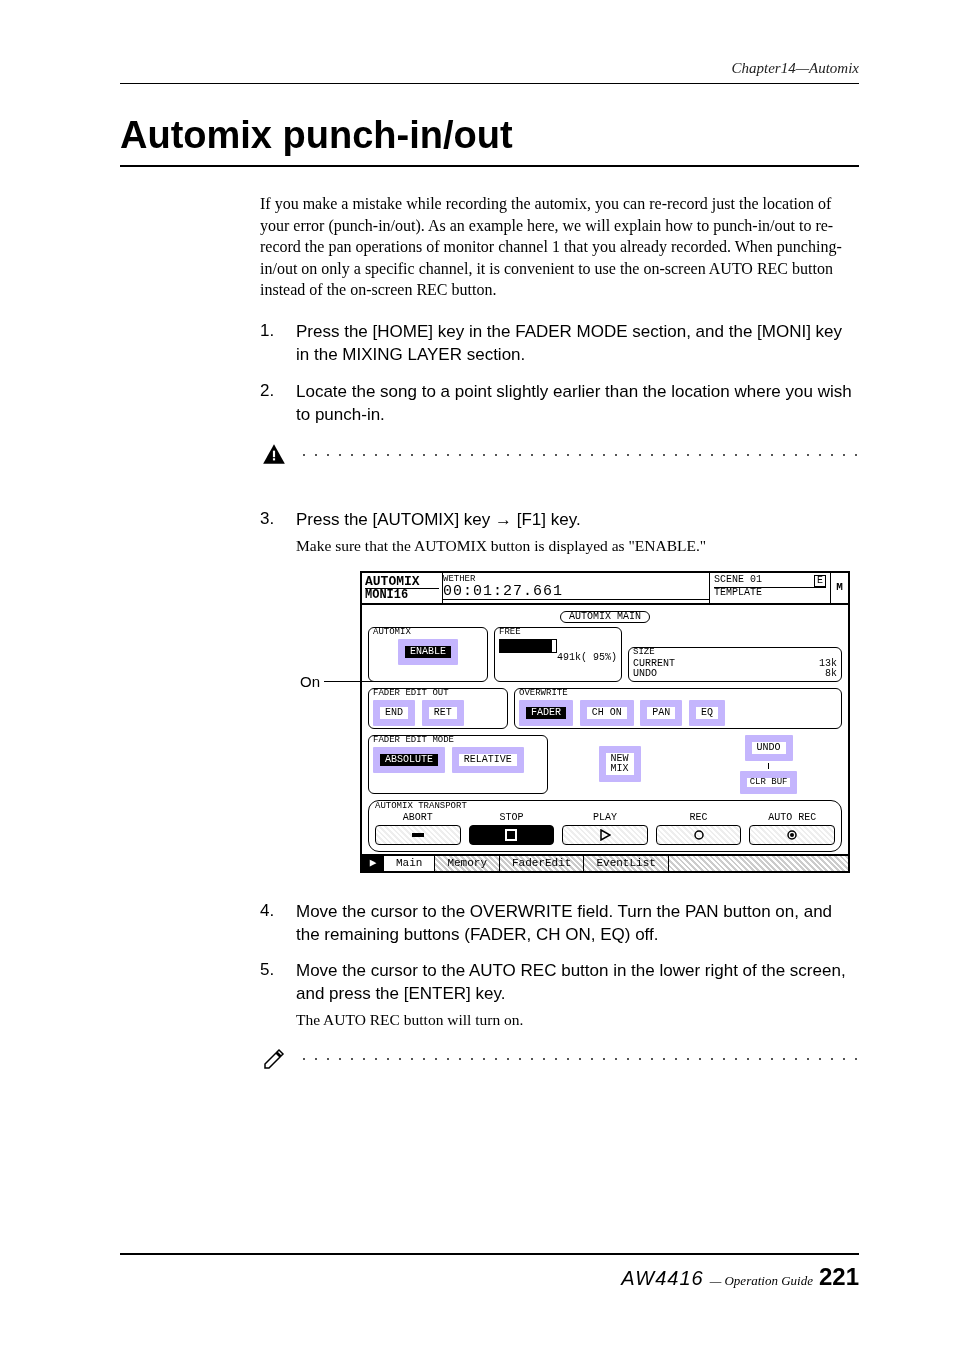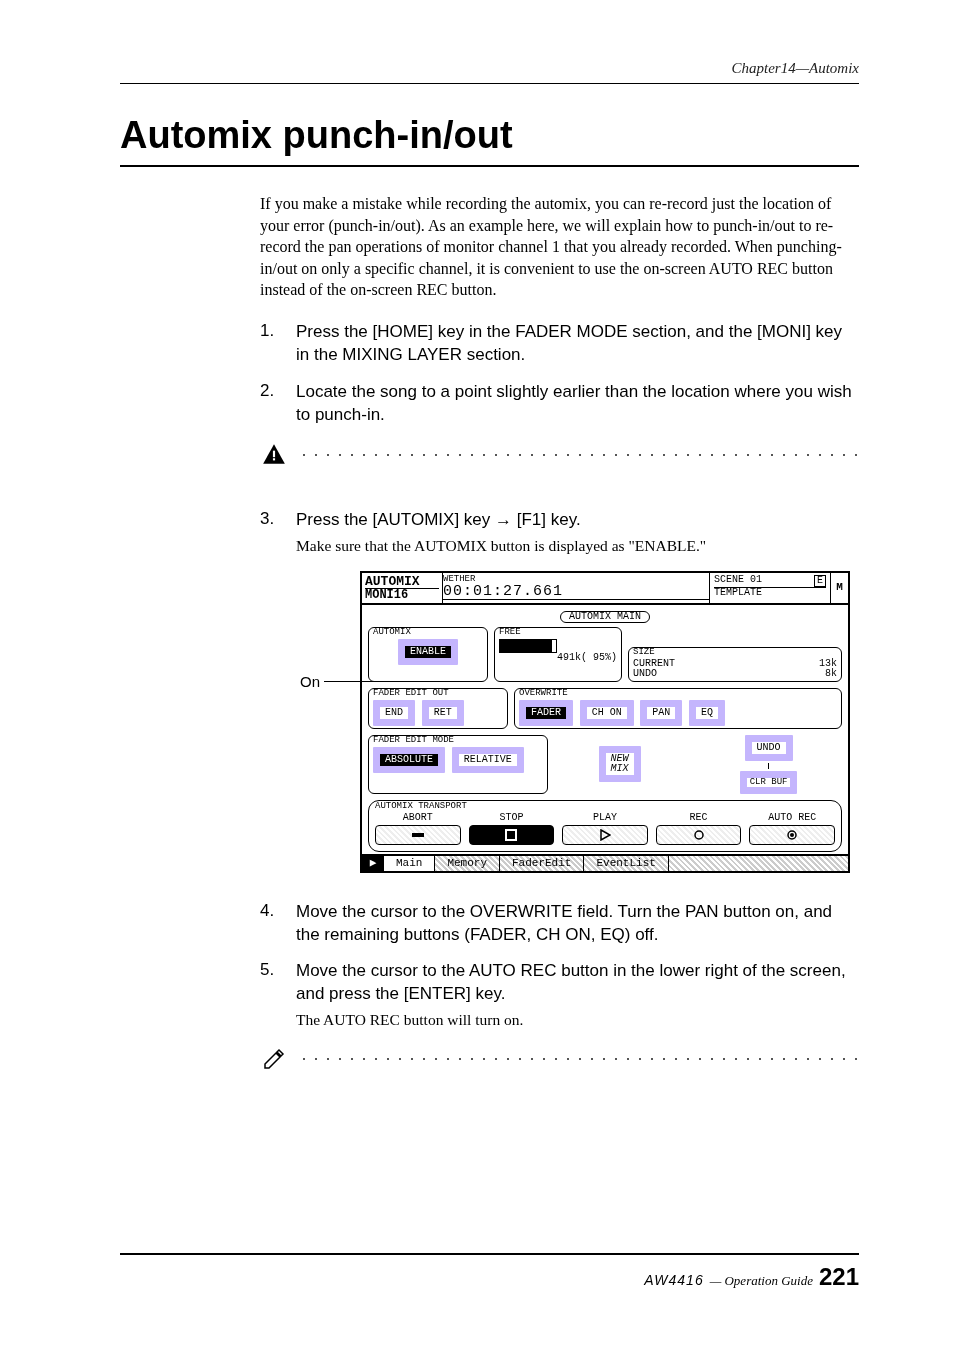--- a/index.html
+++ b/index.html
@@ -256,21 +256,21 @@
     justify-content:flex-end;
     align-items:baseline;
     gap: 6px;
     font-style: italic;
     font-size: 13px;
   }
   .aw-logo {
     font-family: Arial, sans-serif;
     font-style: italic;
     font-weight: 300;
-    font-size: 14px;
+    font-size: 20px;
     letter-spacing: 1px;
   }
   .pagenum {
     font-family: Arial, Helvetica, sans-serif;
     font-size: 24px;
     font-weight: bold;
     font-style: normal;
   }
   .note2 {
     display:flex;
@@ -390,21 +390,21 @@
             </div>
           </div>
 
           <div class="scr-row">
             <div class="field" style="width:180px;">
               <div class="field-label">FADER EDIT MODE</div>
               <span class="btn inv">ABSOLUTE</span>
               <span class="btn">RELATIVE</span>
             </div>
             <div style="display:flex;gap:10px;flex:1;align-items:center;justify-content:space-around;">
-              <span class="btn" style="text-align:left;white-space:pre;line-height:1;font-style:italic;">NEW
+              <span class="btn" style="text-align:left;white-space:pre;line-height:1;">NEW
 MIX</span>
               <div style="display:flex;flex-direction:column;align-items:center;gap:2px;">
                 <span class="btn">UNDO</span>
                 <div style="border-left:1px solid #000;height:6px;"></div>
                 <span class="btn small">CLR BUF</span>
               </div>
             </div>
           </div>
 
           <div class="transport-sec">

